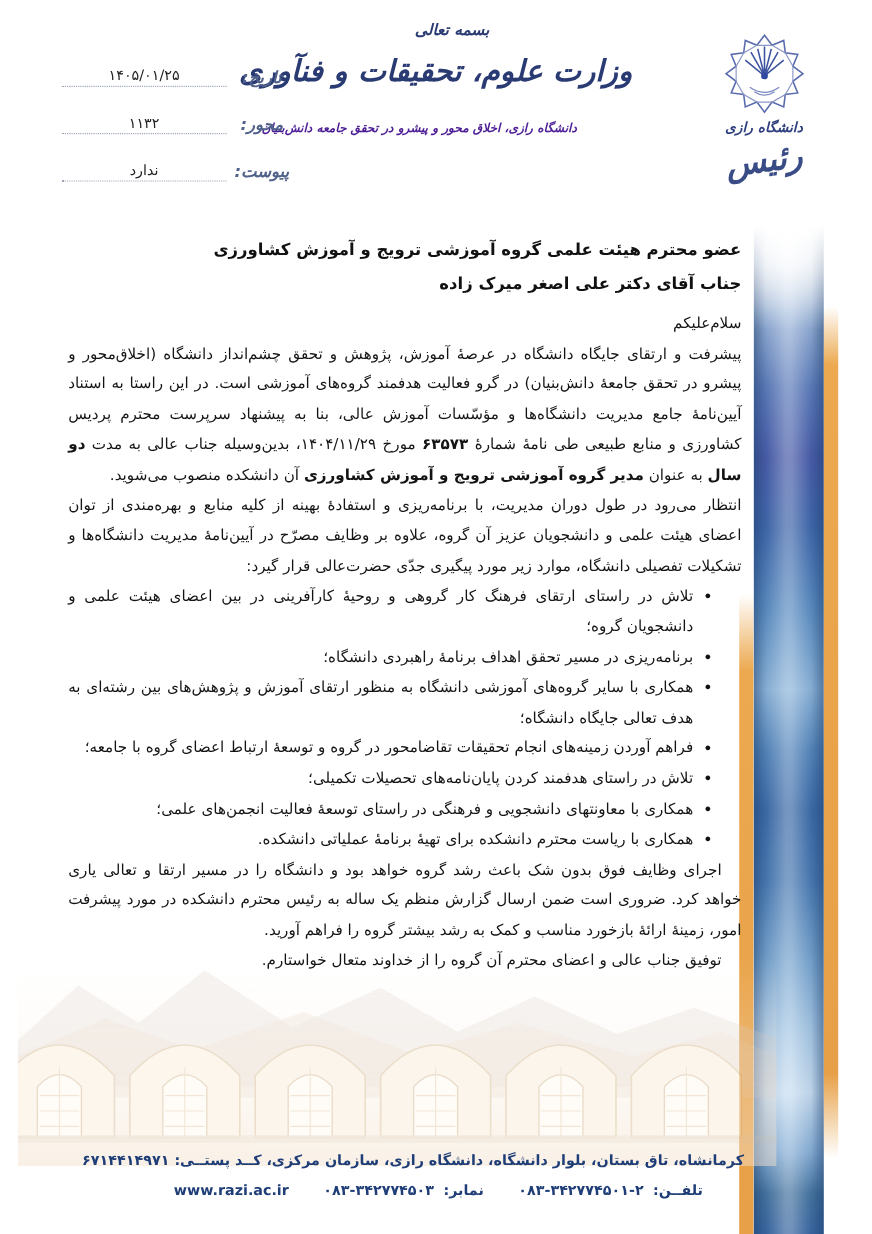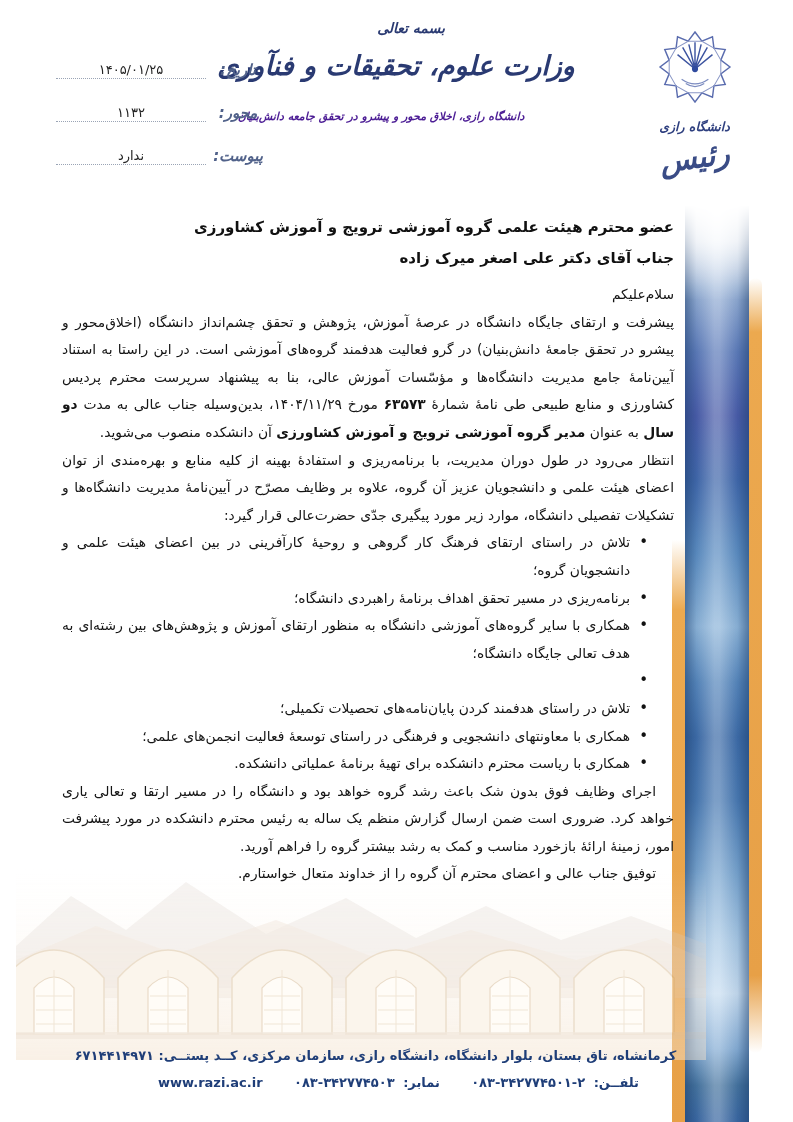--- a/index.html
+++ b/index.html
@@ -25,21 +25,21 @@
   
   .bismillah{position:absolute;top:20px;left:300px;width:190px;text-align:center;
     font-size:14px;font-weight:bold;font-style:italic;color:#2a3a72;}
   .ministry{position:absolute;top:50px;left:150px;width:460px;text-align:center;
     font-size:27px;font-weight:bold;font-style:italic;color:#2a3a72;}
   .slogan{position:absolute;top:110px;left:125px;width:480px;text-align:center;
     font-size:11px;font-weight:bold;font-style:italic;color:#4c1d95;}
 
   .logo-block{position:absolute;top:30px;right:25px;width:115px;text-align:center;}
   .logo-block svg{display:block;margin:0 auto;}
-  .logo-caption{margin-top:15px;font-size:12.5px;font-weight:bold;font-style:italic;color:#2e3f7f;}
+  .logo-caption{margin-top:4px;font-size:12.5px;font-weight:bold;font-style:italic;color:#2e3f7f;}
   .office{margin-top:6px;font-size:30px;font-weight:bold;font-style:italic;color:#3a4c86;transform:rotate(-8deg);}
 
   
   .meta{position:absolute;top:55px;left:40px;width:210px;direction:rtl;}
   .meta-row{display:flex;align-items:flex-end;height:24px;margin-bottom:19px;}
   .meta-label{width:56px;font-size:15px;font-weight:bold;font-style:italic;color:#51628a;text-align:center;padding-left:4px;}
   .meta-line{flex:1;border-bottom:1px dotted #9aa4b5;text-align:center;font-size:13px;color:#222;padding-bottom:1px;}
 
   
   .recipient{position:absolute;top:212px;right:103px;left:46px;font-weight:bold;font-size:15px;line-height:31px;color:#111;}
@@ -158,20 +158,21 @@
       <div class="bullet">
           <span class="dot">•</span>
           <span>برنامه‌ریزی در مسیر تحقق اهداف برنامۀ راهبردی دانشگاه؛</span>
         </div>
       <div class="bullet">
           <span class="dot">•</span>
           <span>همکاری با سایر گروه‌های آموزشی دانشگاه به منظور ارتقای آموزش و پژوهش‌های بین رشته‌ای به هدف تعالی جایگاه دانشگاه؛</span>
         </div>
       <div class="bullet">
           <span class="dot">•</span>
+          <span>فراهم آوردن زمینه‌های انجام تحقیقات تقاضامحور در گروه و توسعۀ ارتباط اعضای گروه با جامعه؛</span>
         </div>
       <div class="bullet">
           <span class="dot">•</span>
           <span>تلاش در راستای هدفمند کردن پایان‌نامه‌های تحصیلات تکمیلی؛</span>
         </div>
       <div class="bullet">
           <span class="dot">•</span>
           <span>همکاری با معاونتهای دانشجویی و فرهنگی در راستای توسعۀ فعالیت انجمن‌های علمی؛</span>
         </div>
       <div class="bullet">

